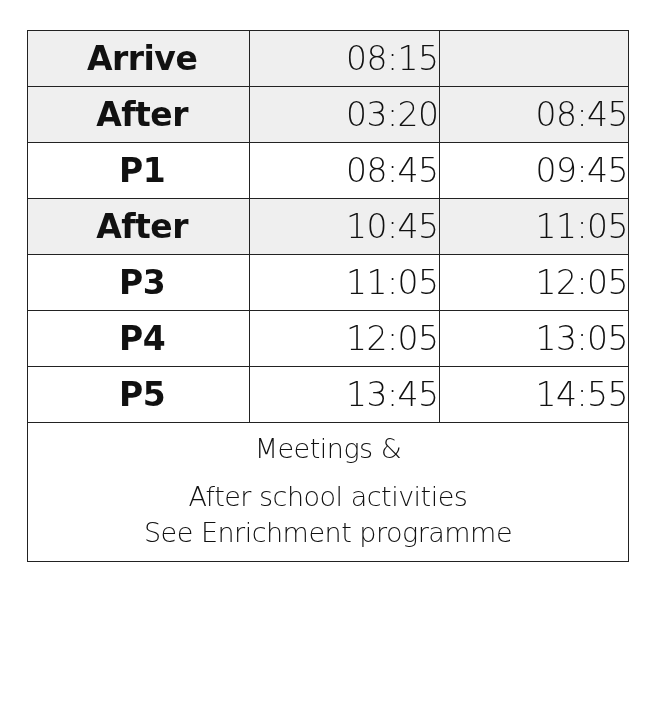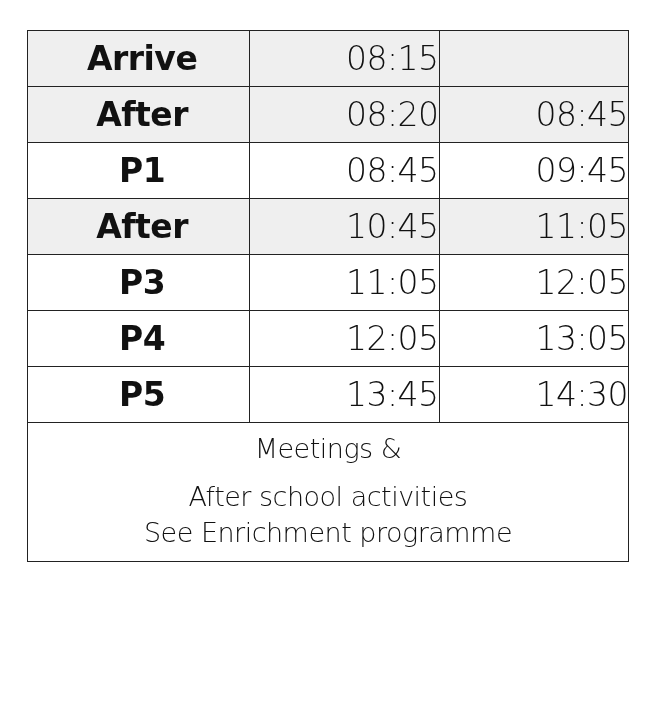--- a/index.html
+++ b/index.html
@@ -19,21 +19,21 @@
 
 <table class="tt">
   <tbody id="rows">
     <tr class="shade">
       <td class="label">Arrive</td>
       <td class="time">08:15</td>
       <td class="time"></td>
     </tr>
     <tr class="shade">
       <td class="label">After</td>
-      <td class="time">08:20</td>
+      <td class="time">03:20</td>
       <td class="time">08:45</td>
     </tr>
     <tr>
       <td class="label">P1</td>
       <td class="time">08:45</td>
       <td class="time">09:45</td>
     </tr>
     <tr class="shade">
       <td class="label">After</td>
       <td class="time">10:45</td>
@@ -45,21 +45,21 @@
       <td class="time">12:05</td>
     </tr>
     <tr>
       <td class="label">P4</td>
       <td class="time">12:05</td>
       <td class="time">13:05</td>
     </tr>
     <tr>
       <td class="label">P5</td>
       <td class="time">13:45</td>
-      <td class="time">14:30</td>
+      <td class="time">14:55</td>
     </tr>
     <tr>
       <td class="footer" colspan="3">
         <span class="f1">Meetings &amp;</span>
         <span class="f2">After school activities</span>
         <span class="f3">See Enrichment programme</span>
       </td>
     </tr>
   </tbody>
 </table>

